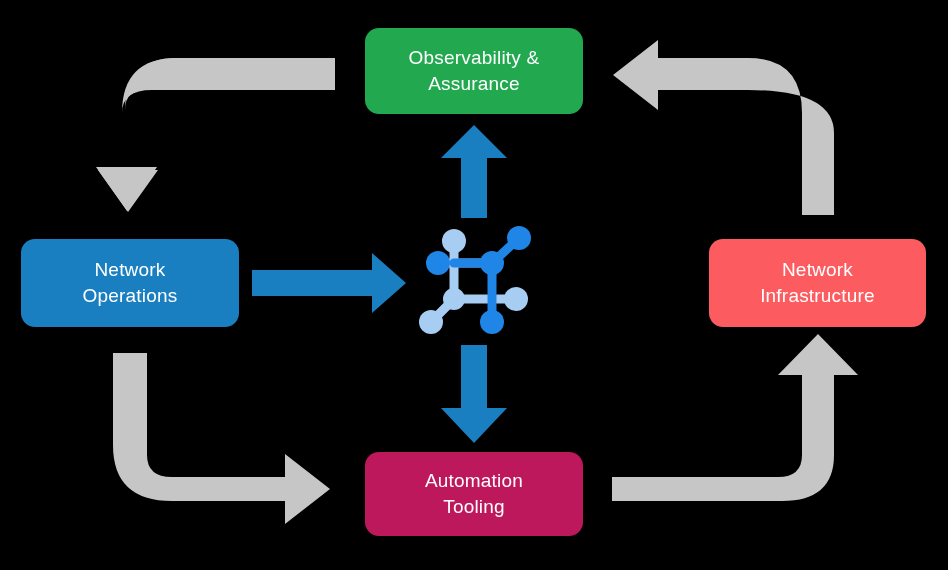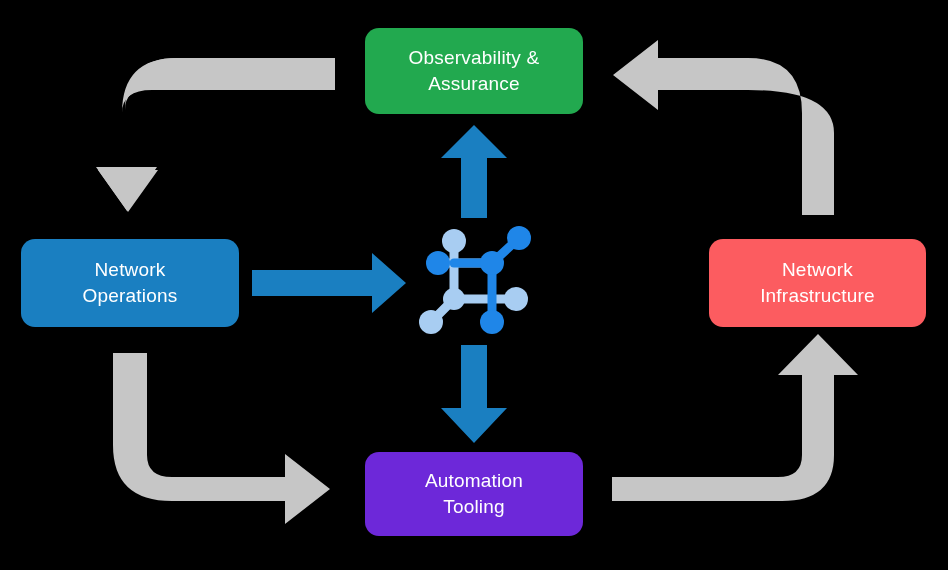--- a/index.html
+++ b/index.html
@@ -39,21 +39,21 @@
   #box-network-operations {
     left: 21px; top: 239px; width: 218px; height: 88px;
     background: #1a7fc1;
   }
   #box-network-infrastructure {
     left: 709px; top: 239px; width: 217px; height: 88px;
     background: #fc5c60;
   }
   #box-automation-tooling {
     left: 365px; top: 452px; width: 218px; height: 84px;
-    background: #6d28d9;
+    background: #be185d;
   }
 
   .svg-layer {
     position: absolute;
     left: 0; top: 0;
     width: 948px; height: 570px;
     pointer-events: none;
   }
   .center-icon {
     position: absolute;

